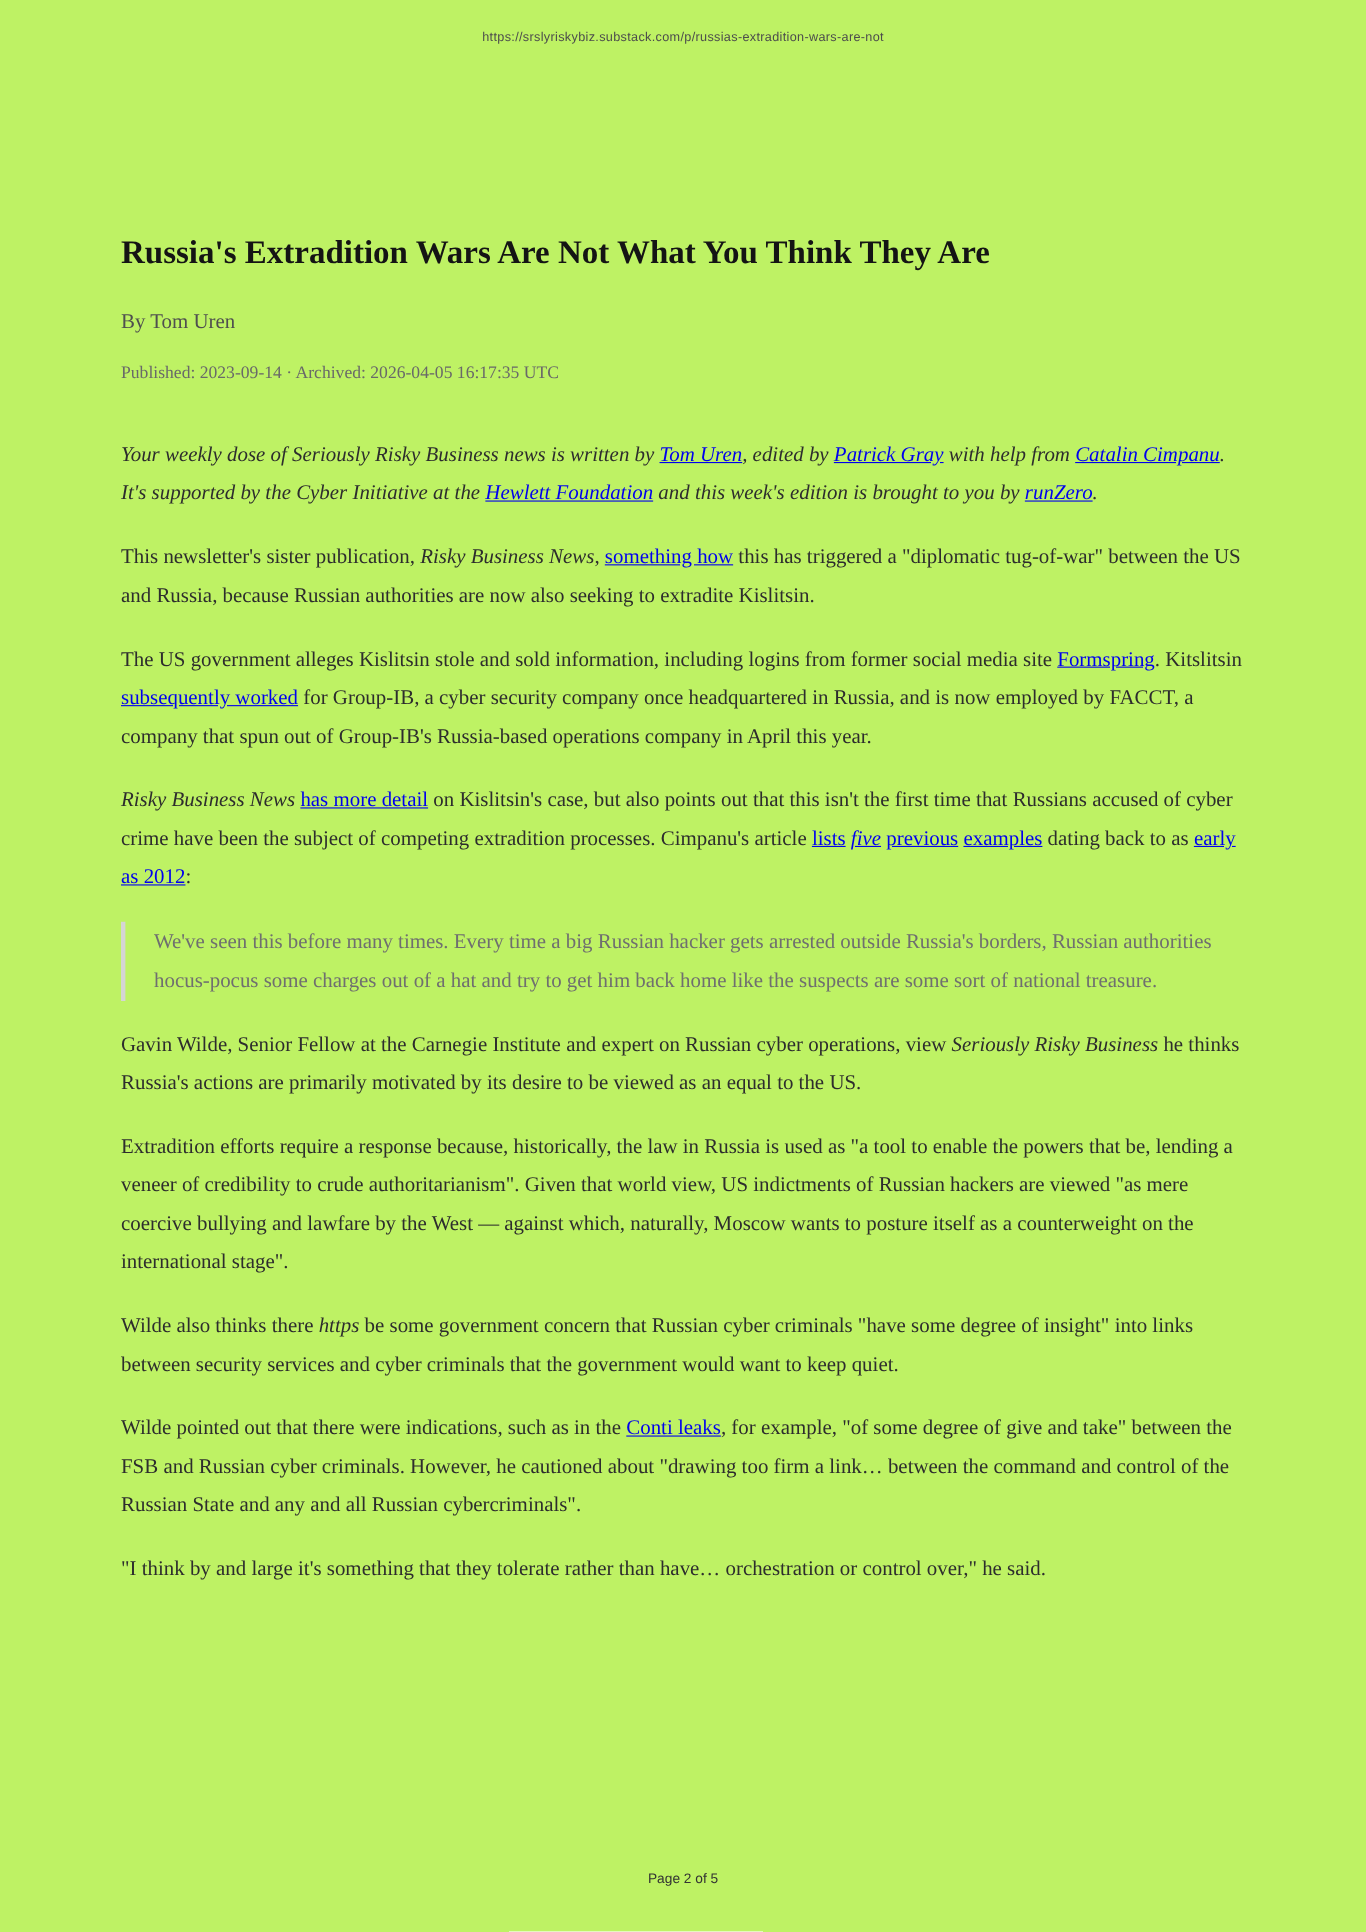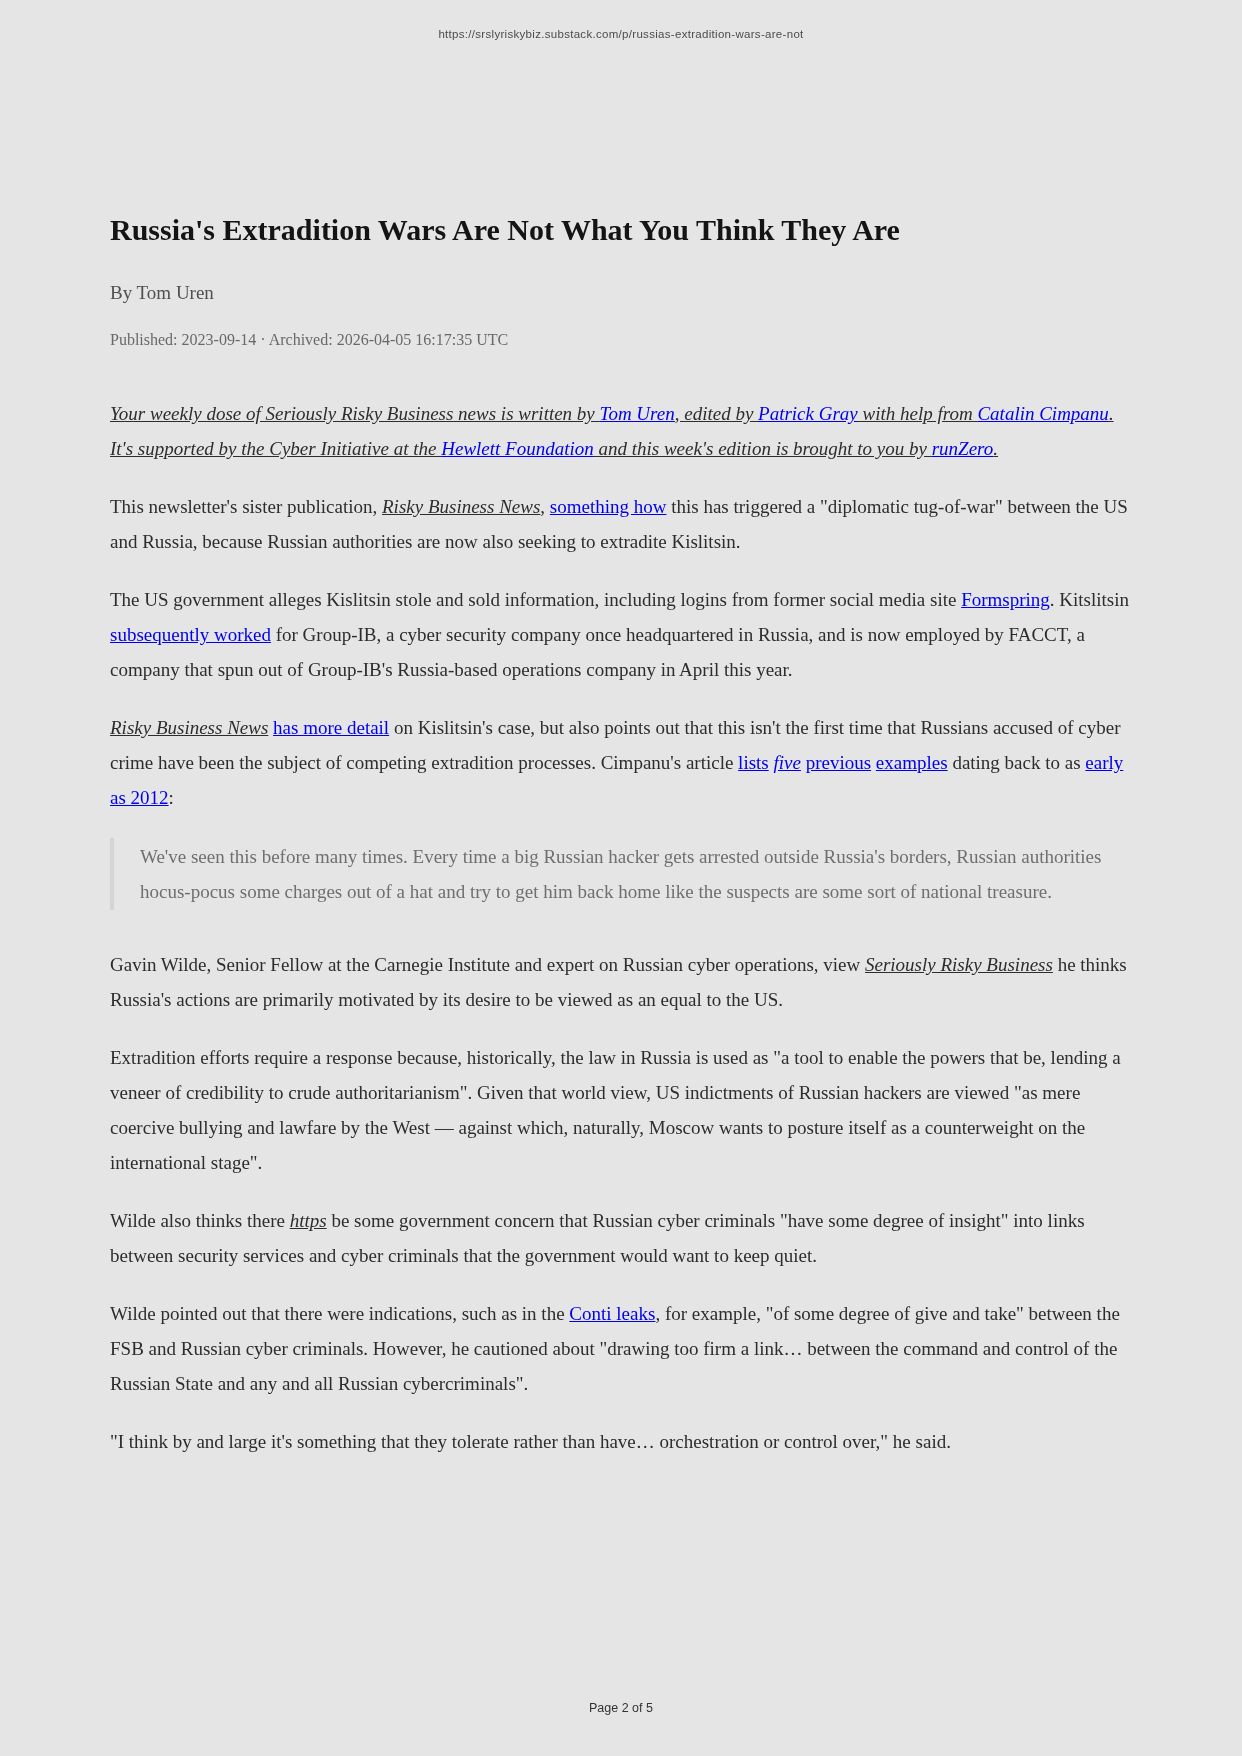--- a/index.html
+++ b/index.html
@@ -1,20 +1,20 @@
 <!DOCTYPE html>
 <html><head>
 <meta charset="utf-8">
 <style>
   html, body { margin: 0; padding: 0; background: #ffffff; }
   .page {
     position: relative;
     width: 1242px;
     height: 1756px;
-    background: #e5e5e5;
+    background: #bef264;
     overflow: hidden;
     font-family: "Liberation Serif", serif;
   }
   .url-header {
     position: absolute;
     top: 28px;
     left: 0;
     right: 0;
     text-align: center;
     font-family: "Liberation Sans", sans-serif;
@@ -48,23 +48,23 @@
     line-height: 20px;
     color: #696969;
   }
   .blocks { margin-top: 46px; }
   .para {
     margin: 0 0 23px 0;
     font-size: 19px;
     line-height: 35px;
     color: #2d2d2d;
   }
-  .para.italic, .italic { font-style: italic; text-decoration: underline; }
+  .para.italic, .italic { font-style: italic; }
   .quote {
-    margin: 0 0 37px 0;
+    margin: 0 0 22px 0;
     padding: 1px 0 1px 26px;
     border-left: 4px solid #d5d5d5;
     font-size: 19px;
     line-height: 35px;
     color: #6f6f6f;
   }
   a.inline-link {
     color: #0000ee;
     text-decoration: underline;
     cursor: pointer;

